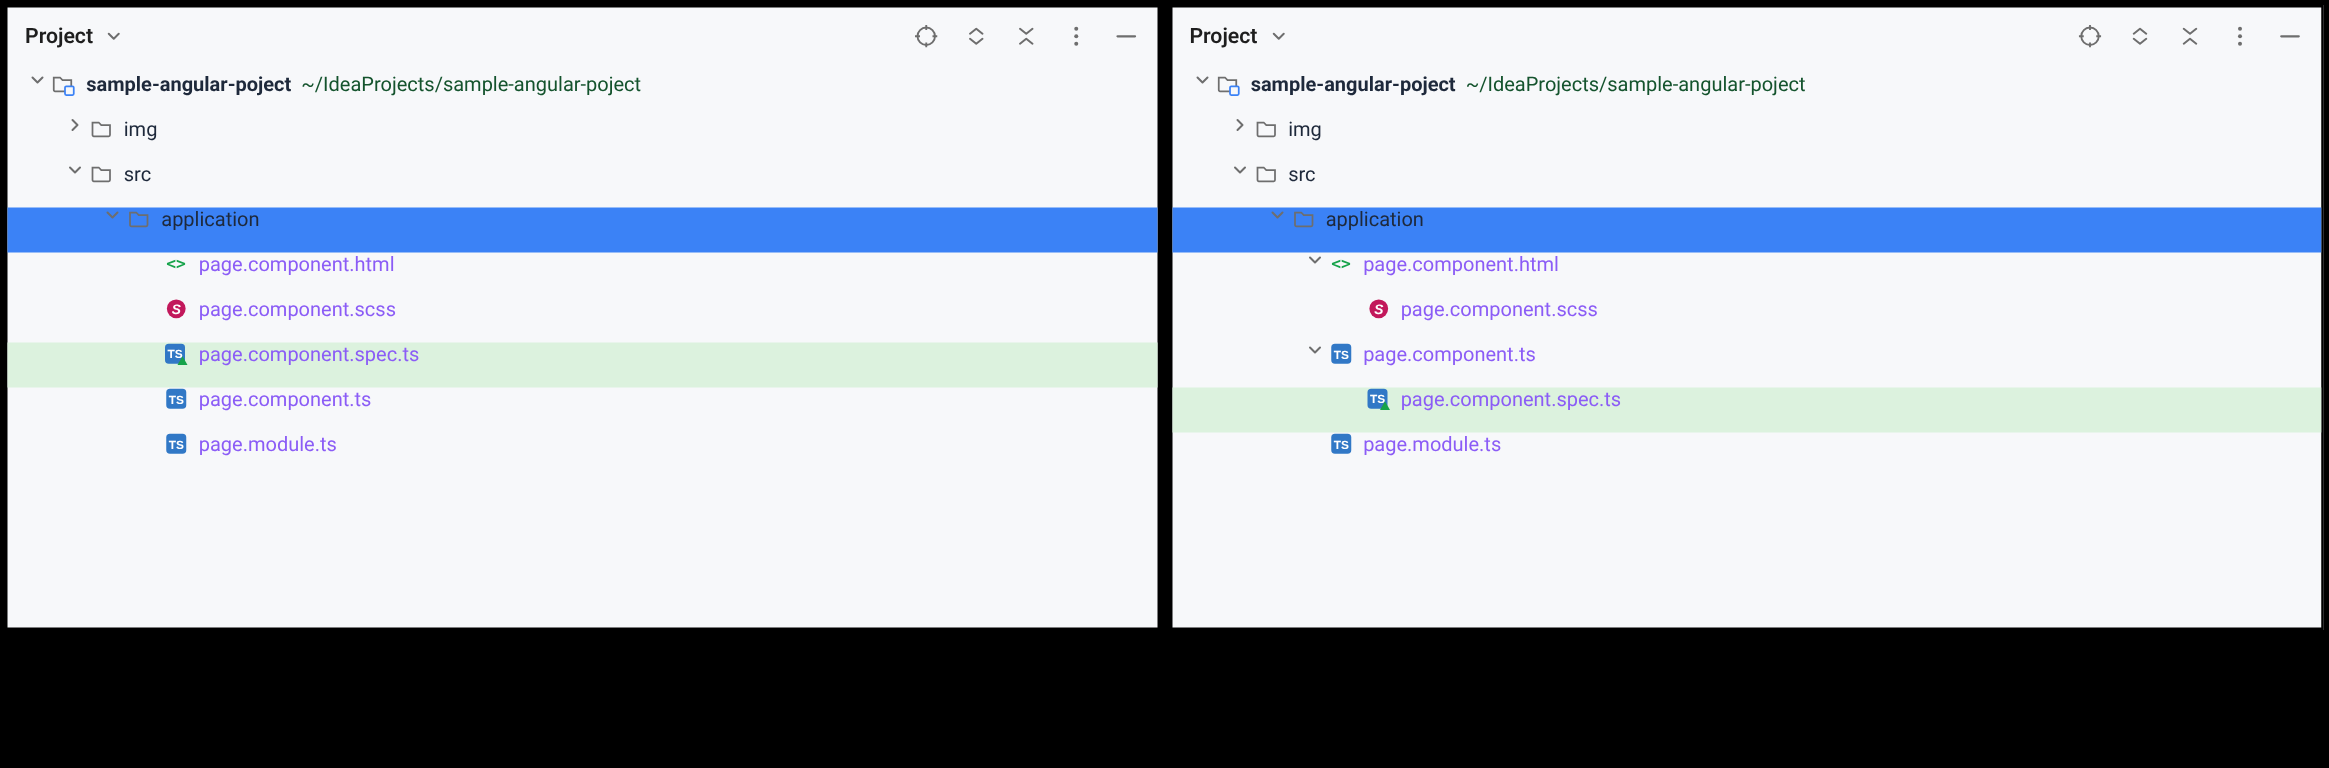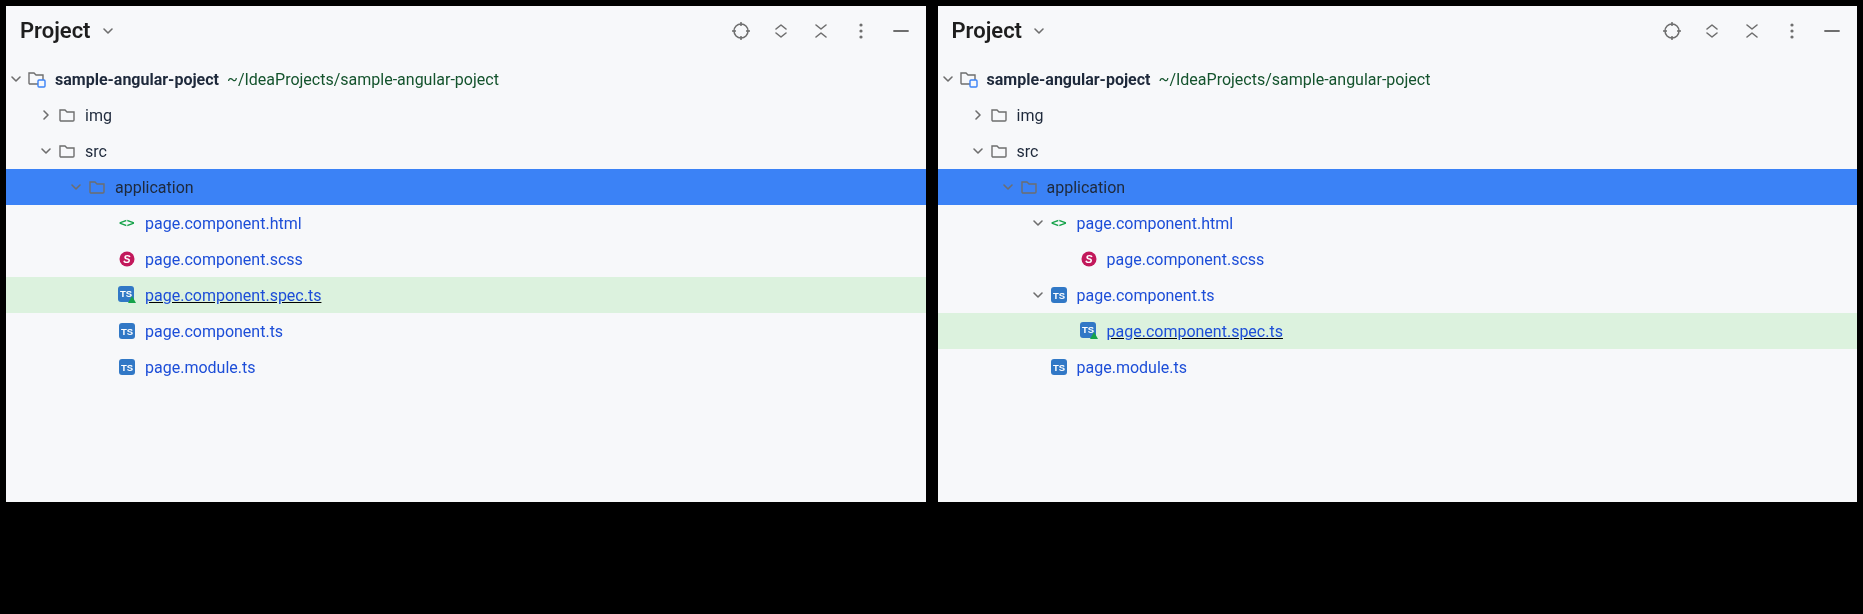--- a/index.html
+++ b/index.html
@@ -21,21 +21,21 @@
       padding-bottom: 10px;
       min-height: 500px;
     }
     .panel-header {
       display: flex;
       align-items: center;
       padding: 6px 14px 18px 14px;
     }
     .panel-title {
       font-weight: 600;
-      font-size: 22px;
+      font-size: 17px;
       color: #1e1e1e;
     }
     .header-chevron {
       margin-left: 6px;
       display: inline-flex;
       align-items: center;
       color: #6e6e6e;
     }
     .header-actions {
       margin-left: auto;
@@ -47,48 +47,49 @@
     .icon-btn {
       display: inline-flex;
       align-items: center;
       justify-content: center;
       width: 22px;
       height: 22px;
     }
     .tree { }
     .tree-row {
       display: flex;
-      align-items: center;
+      align-items: flex-start;
       height: 36px;
+      padding-left: 14px;
       white-space: nowrap;
       overflow: hidden;
     }
     .tree-row.selected { background: #3b82f6; }
-    .tree-row.hl-green { background: #dcf2de; text-decoration: underline; }
+    .tree-row.hl-green { background: #dcf2de; }
     .indent { display: inline-block; width: 30px; flex-shrink: 0; }
     .arrow {
       width: 20px;
       display: inline-flex;
       justify-content: center;
       align-items: center;
       color: #6e6e6e;
       flex-shrink: 0;
     }
     .arrow.none { visibility: hidden; }
     .node-icon {
       width: 22px;
       display: inline-flex;
       justify-content: center;
       align-items: center;
       margin-right: 7px;
       flex-shrink: 0;
     }
     .label { color: #1e293b; }
     .label.bold { font-weight: 700; }
-    .label.blue { color: #1d4ed8; }
+    .label.blue { color: #8b5cf6; }
     .path-suffix { color: #14532d; margin-left: 8px; }
     
     svg { display: block; }
   </style>
 </head>
 <body>
 
 <svg width="0" height="0" style="position:absolute">
   <defs>
     <g id="i-chevron-down">

